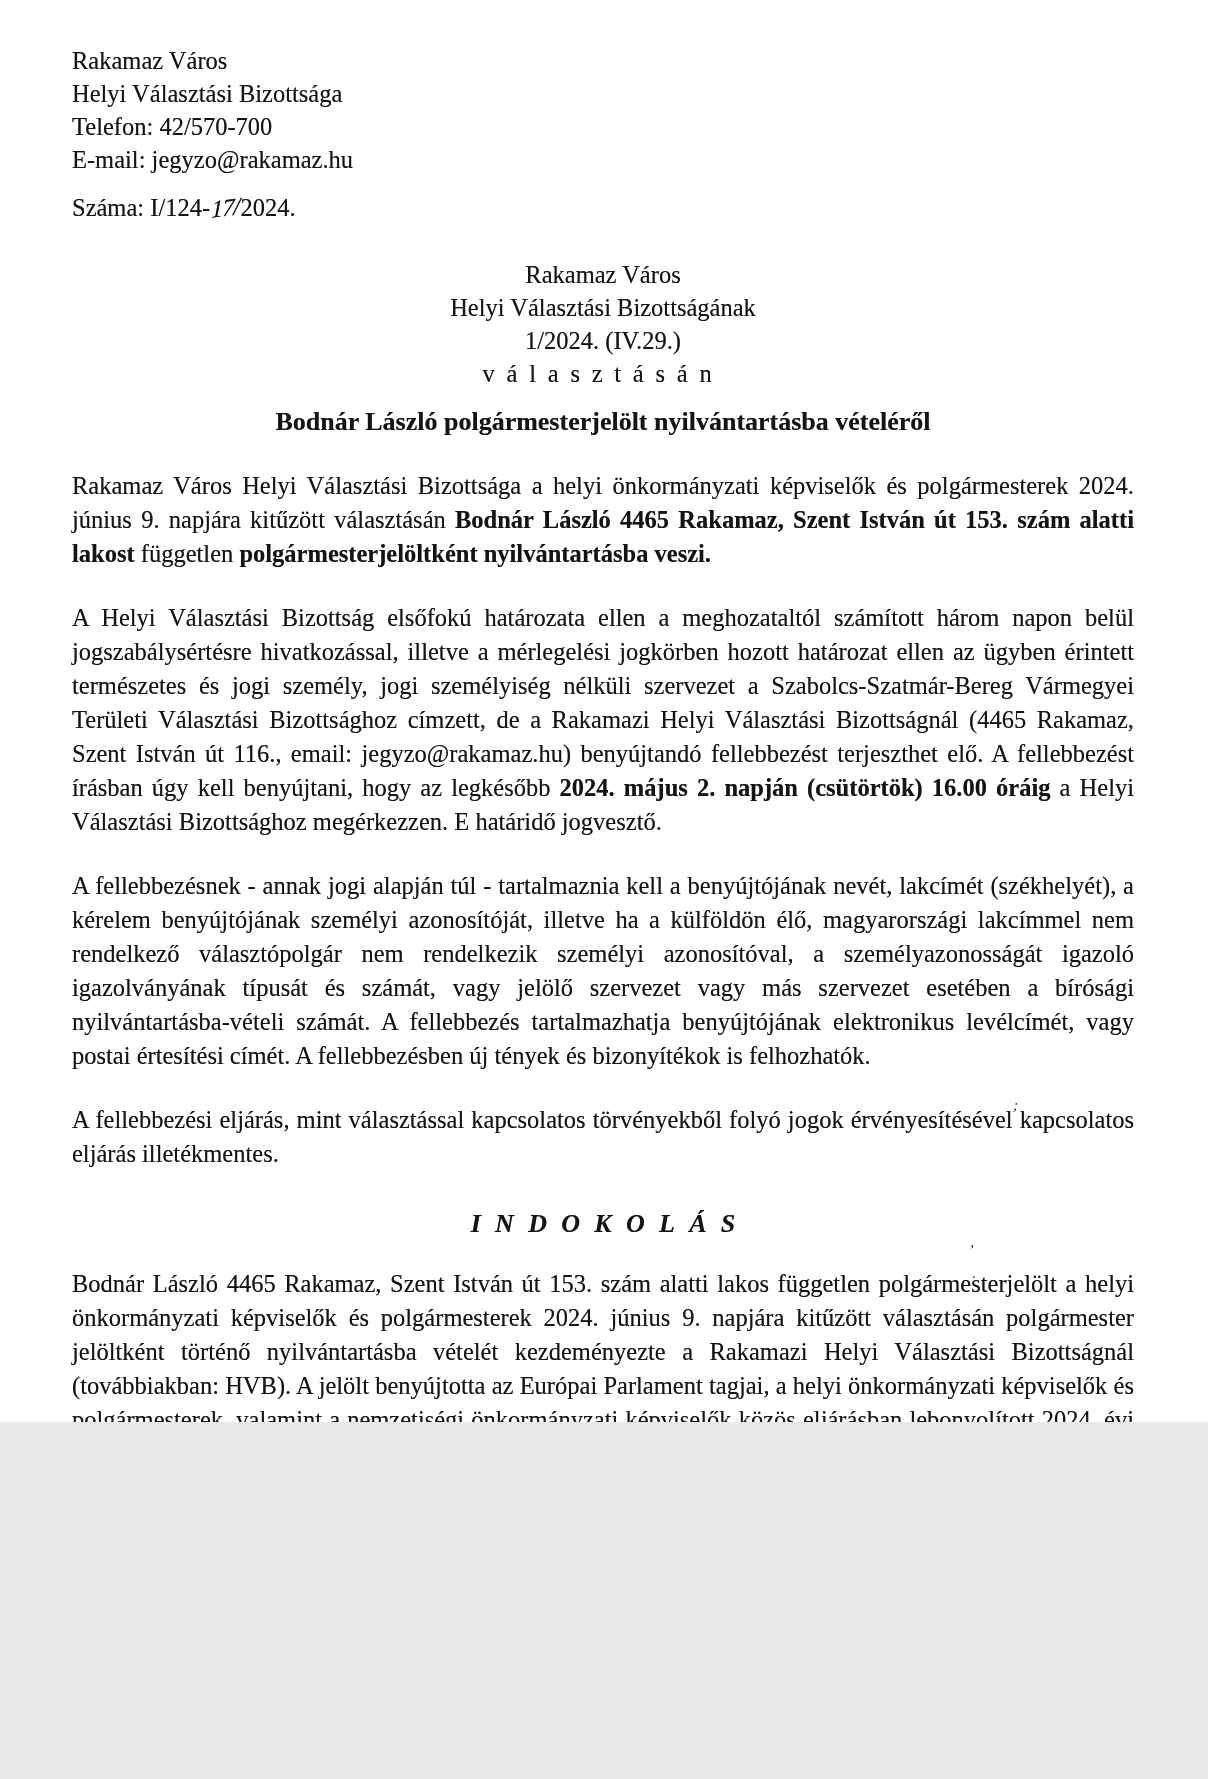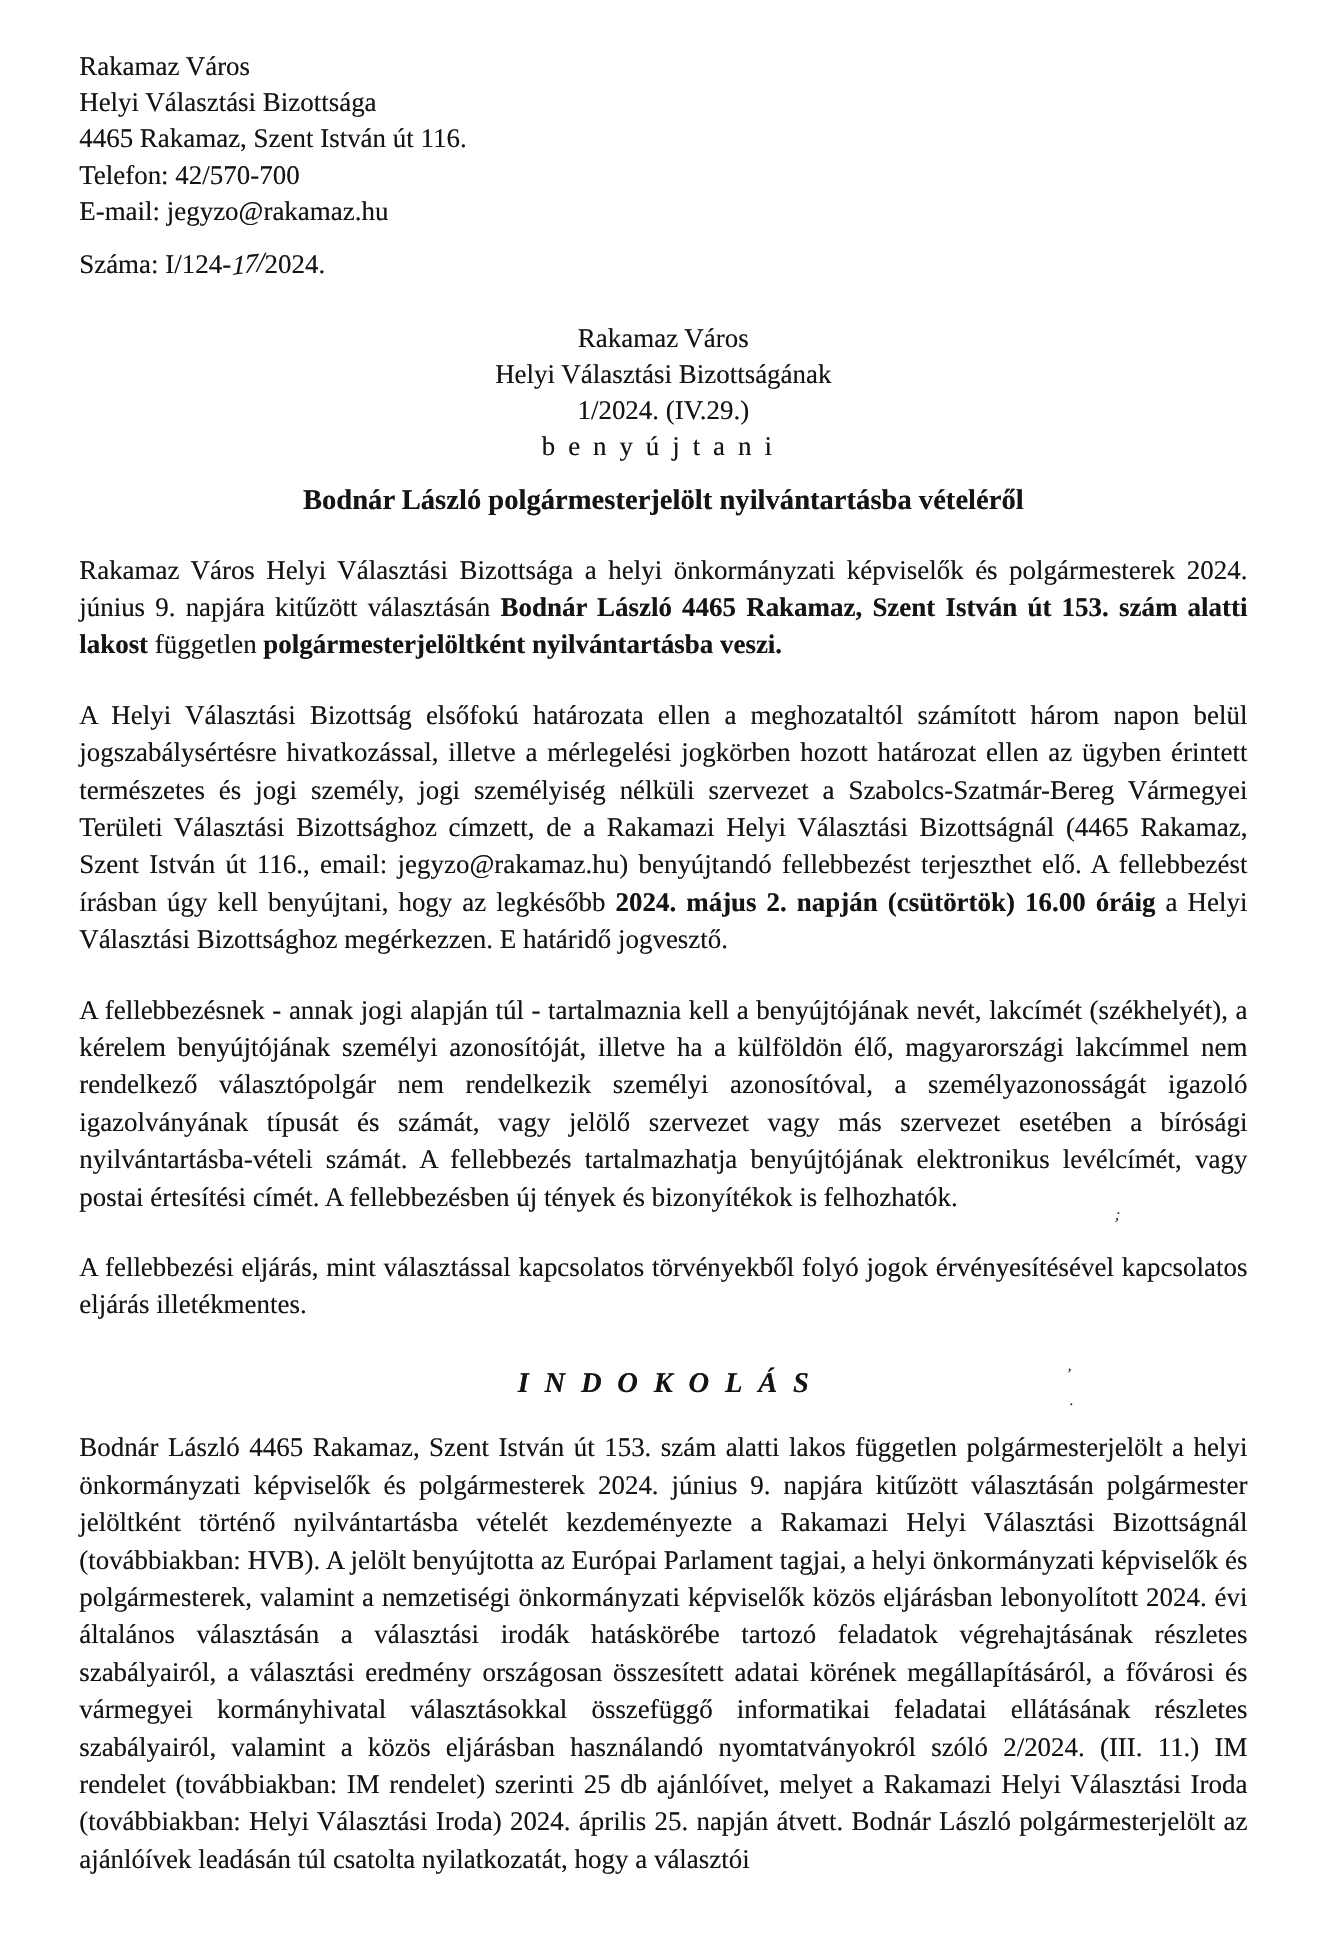--- a/index.html
+++ b/index.html
@@ -1,18 +1,18 @@
 <!DOCTYPE html>
 <html lang="hu"><head>
 <meta charset="utf-8">
 <style>
   html,body{margin:0;padding:0;background:#e8e8e8;}
   .page{
     position:relative;
-    width:1208px;height:1779px;
+    width:1208px;height:1422px;
     margin:0 auto;
     background:#ffffff;
     box-sizing:border-box;
     padding:44px 74px 0 72px;
     font-family:"Liberation Serif","DejaVu Serif",serif;
     color:#141414;
     font-size:24.5px;
     line-height:34px;
     text-shadow:0 0 0.6px rgba(20,20,20,.55);
     overflow:hidden;
@@ -63,34 +63,33 @@
   .artifact.a3{left:972px;top:1266px;}
 </style>
 </head>
 <body>
 
 <div class="page">
 
   <div class="sender">
       <div>Rakamaz Város</div>
       <div>Helyi Választási Bizottsága</div>
-      <div>4465 Rakamaz, Szent István út 116.</div>
       <div>Telefon: 42/570-700</div>
       <div>E-mail: jegyzo@rakamaz.hu</div>
     </div>
 
   <p class="file-number"><span>Száma: I/124-</span><span class="hand">17/</span><span>2024.</span></p>
 
   <div class="title-block">
     <div>
         <div>Rakamaz Város</div>
         <div>Helyi Választási Bizottságának</div>
         <div>1/2024. (IV.29.)</div>
       </div>
-    <div class="spaced-word">benyújtani</div>
+    <div class="spaced-word">választásán</div>
   </div>
 
   <div class="subject">Bodnár László polgármesterjelölt nyilvántartásba vételéről</div>
 
   <p class="para"><span>Rakamaz Város Helyi Választási Bizottsága a helyi önkormányzati képviselők és polgármesterek 2024. június 9. napjára kitűzött választásán </span><span class="b">Bodnár László 4465 Rakamaz, Szent István út 153. szám alatti lakost</span><span> független </span><span class="b">polgármesterjelöltként nyilvántartásba veszi.</span></p>
 
   <p class="para"><span>A Helyi Választási Bizottság elsőfokú határozata ellen a meghozataltól számított három napon belül jogszabálysértésre hivatkozással, illetve a mérlegelési jogkörben hozott határozat ellen az ügyben érintett természetes és jogi személy, jogi személyiség nélküli szervezet a Szabolcs-Szatmár-Bereg Vármegyei Területi Választási Bizottsághoz címzett, de a Rakamazi Helyi Választási Bizottságnál (4465 Rakamaz, Szent István út 116., email: jegyzo@rakamaz.hu) benyújtandó fellebbezést terjeszthet elő. A fellebbezést írásban úgy kell benyújtani, hogy az legkésőbb </span><span class="b">2024. május 2. napján (csütörtök) 16.00 óráig</span><span> a Helyi Választási Bizottsághoz megérkezzen. E határidő jogvesztő.</span></p>
 
   <p class="para"><span>A fellebbezésnek - annak jogi alapján túl - tartalmaznia kell a benyújtójának nevét, lakcímét (székhelyét), a kérelem benyújtójának személyi azonosítóját, illetve ha a külföldön élő, magyarországi lakcímmel nem rendelkező választópolgár nem rendelkezik személyi azonosítóval, a személyazonosságát igazoló igazolványának típusát és számát, vagy jelölő szervezet vagy más szervezet esetében a bírósági nyilvántartásba-vételi számát. A fellebbezés tartalmazhatja benyújtójának elektronikus levélcímét, vagy postai értesítési címét. A fellebbezésben új tények és bizonyítékok is felhozhatók.</span></p>
 

